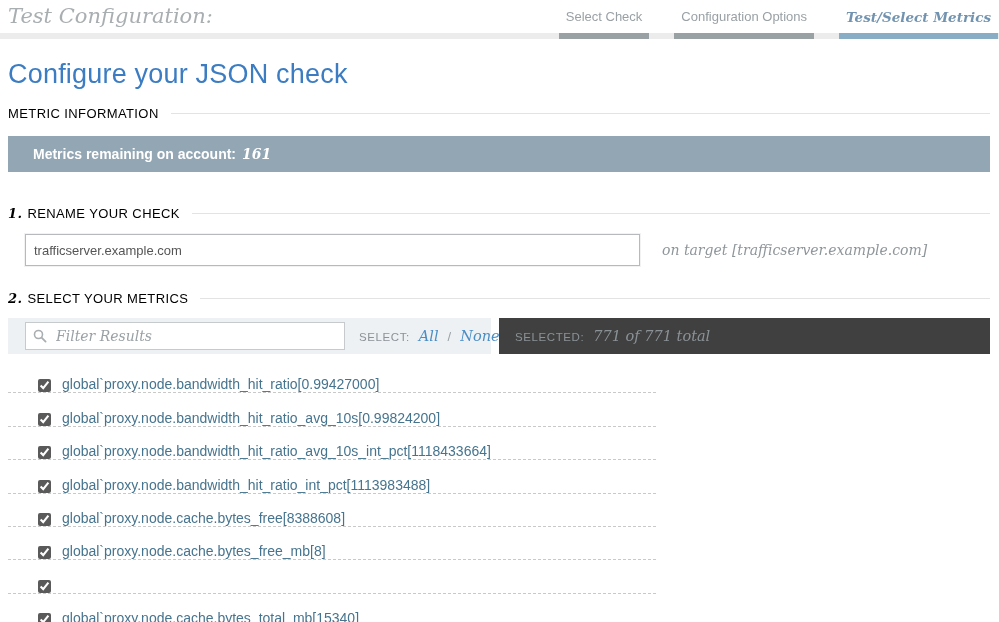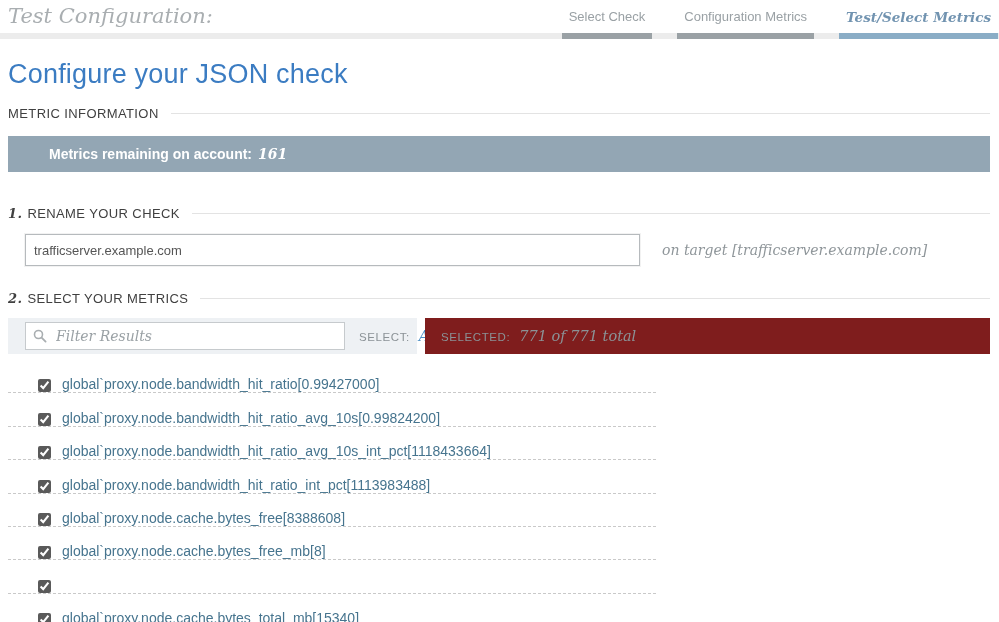--- a/index.html
+++ b/index.html
@@ -16,43 +16,43 @@
   .tab { position:relative; font-size:13px; color:#9aa1a5; cursor:pointer; white-space:nowrap; }
   .tab .tab-underline { position:absolute; left:-7px; right:-7px; top:24px; height:6px; background:#9aa1a5; }
   .tab.active { font-family:"DejaVu Serif", serif; font-style:italic; font-weight:bold;
                 color:#7193b0; font-size:13.5px; }
   .tab.active .tab-underline { background:#8aadc6; }
 
   
   .content { padding:0 9px 0 8px; }
   h1 { margin-top:19px; font-size:27px; font-weight:400; color:#3b7cc2; letter-spacing:0.2px; }
 
-  .sec-row { display:flex; align-items:center; color:#404040; font-size:13px; letter-spacing:0.4px; }
+  .sec-row { display:flex; align-items:center; color:#000000; font-size:13px; letter-spacing:0.4px; }
   .sec-row .line { flex:1; height:1px; background:#e3e3e3; margin-left:12px; }
   .sec-num { font-family:"DejaVu Serif", serif; font-style:italic; font-weight:bold; margin-right:5px; }
   .sec-metric-info { margin-top:16px; }
   .sec-rename { margin-top:34px; }
   .sec-select { margin-top:25px; }
 
   .banner { margin-top:15px; height:36px; background:#93a6b4; color:#fff;
-            display:flex; align-items:center; padding-left:41px;
+            display:flex; align-items:center; padding-left:25px;
             font-size:14px; font-weight:bold; }
   .banner .count { font-family:"DejaVu Serif", serif; font-style:italic; margin-left:6px; }
 
   .rename-row { margin-top:13px; display:flex; align-items:center; }
   .rename-input { margin-left:17px; width:615px; height:32px; border:1px solid #b6babd;
                   padding:0 8px; font-size:13px; color:#555;
                   font-family:"Liberation Sans", sans-serif; outline:none;
                   box-shadow:0 0 0 1px #f2f2f2; }
   .target-note { margin-left:22px; font-family:"DejaVu Serif", serif; font-style:italic;
                  font-size:14px; color:#8f969a; }
 
   .filter-row { margin-top:12px; display:flex; gap:8px; height:36px; }
-  .filter-left { width:409px; background:#eef1f4; display:flex; align-items:center; }
-  .filter-right { flex:1; background:#7f1d1d; display:flex; align-items:center; }
+  .filter-left { width:483px; background:#eef1f4; display:flex; align-items:center; }
+  .filter-right { flex:1; background:#404040; display:flex; align-items:center; }
   .search-wrap { position:relative; margin-left:17px; }
   .search-wrap svg { position:absolute; left:8px; top:7px; }
   .filter-input { width:320px; height:28px; border:1px solid #c6cacd; background:#fff;
                   padding:0 8px 0 30px; outline:none;
                   font-family:"DejaVu Serif", serif; font-style:italic;
                   font-size:14px; color:#555; }
   .filter-input::placeholder { color:#9aa1a5; opacity:1; }
   .sel-group { display:flex; align-items:baseline; margin-left:14px; }
   .sel-caps { font-size:11.5px; color:#8b9296; letter-spacing:0.6px; }
   .sel-link { font-family:"DejaVu Serif", serif; font-style:italic; font-size:14.5px;
@@ -74,21 +74,21 @@
 
 <div class="hdr">
   <div class="hdr-title">Test Configuration:</div>
   <div class="hdr-rule"></div>
   <div class="tabs">
     <div class="tab">
       <span>Select Check</span>
       <div class="tab-underline"></div>
     </div>
     <div class="tab">
-      <span>Configuration Metrics</span>
+      <span>Configuration Options</span>
       <div class="tab-underline"></div>
     </div>
     <div class="tab active">
       <span>Test/Select Metrics</span>
       <div class="tab-underline"></div>
     </div>
   </div>
 </div>
 
 <div class="content">

